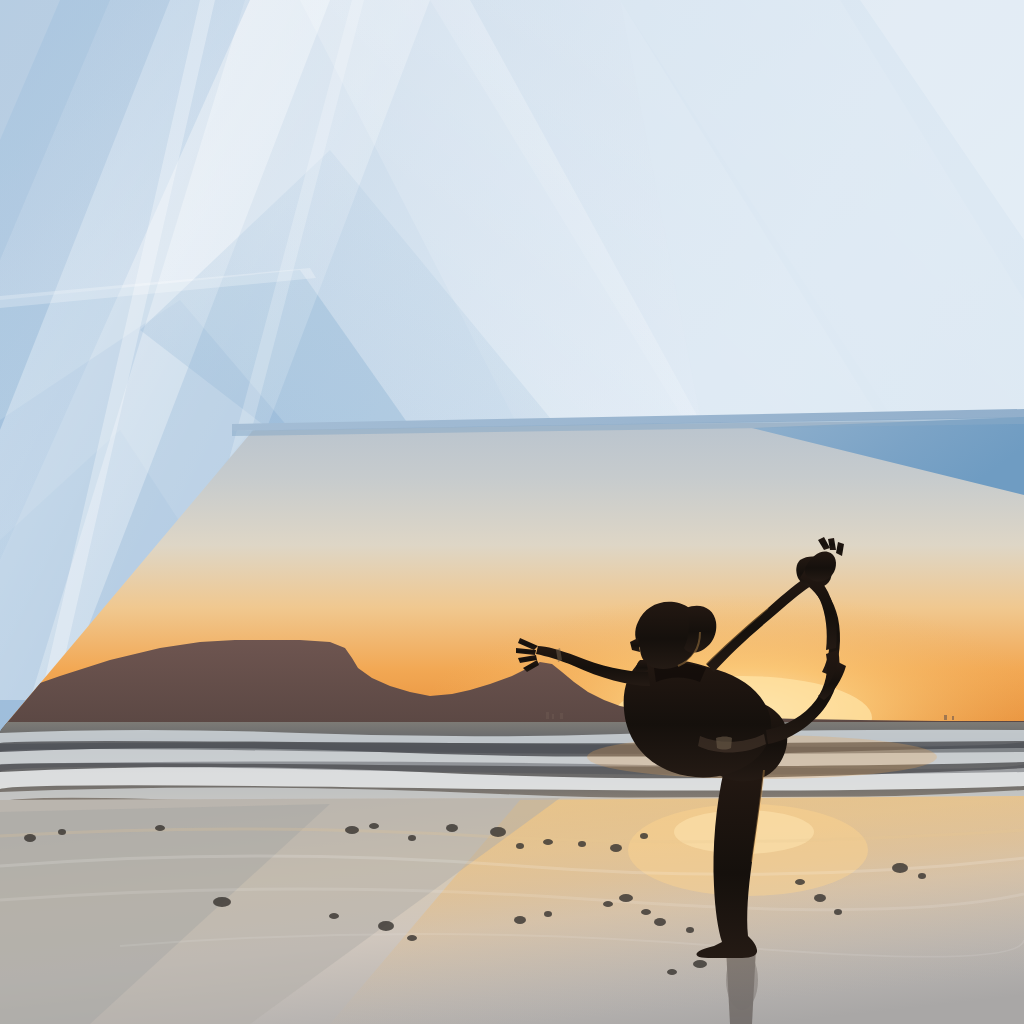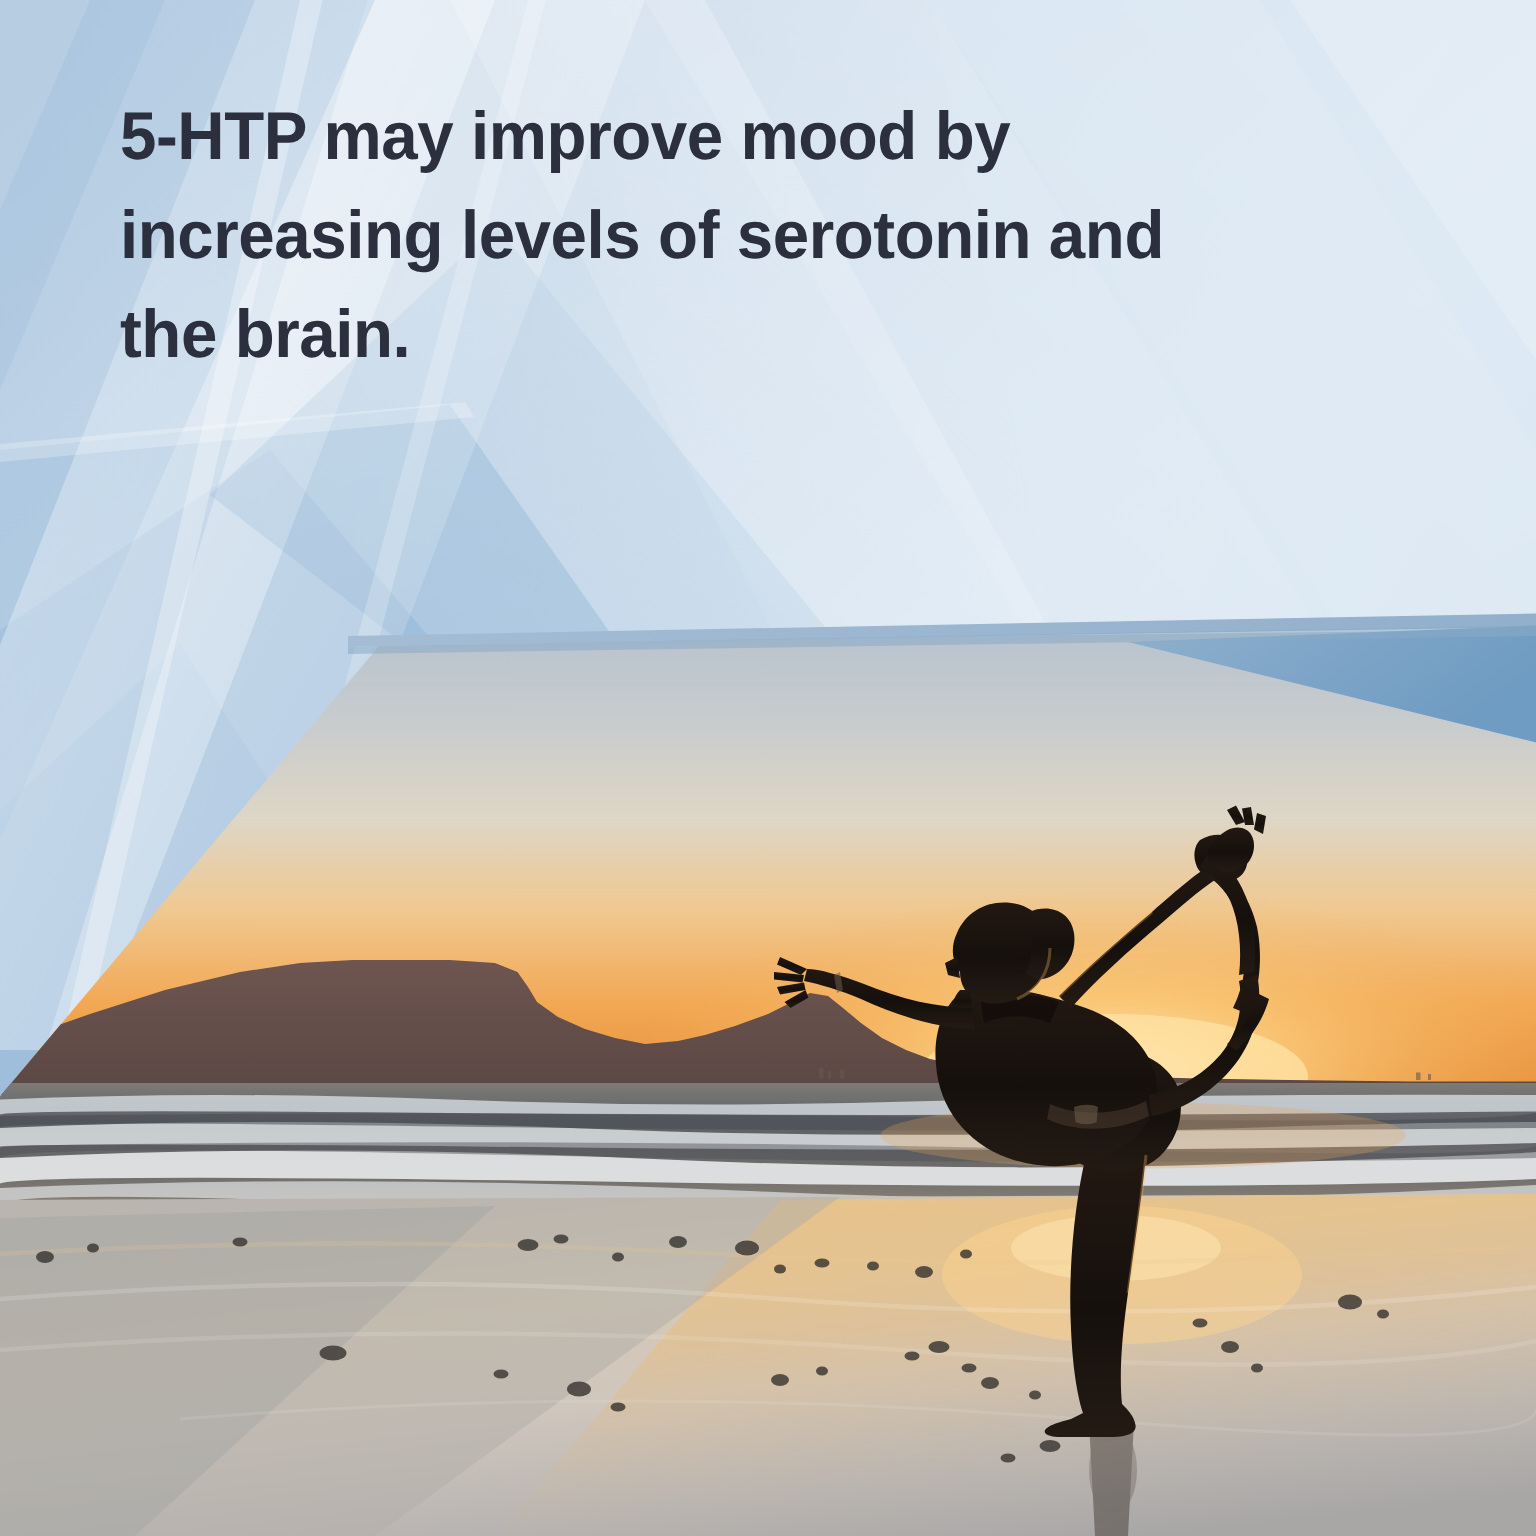--- a/index.html
+++ b/index.html
@@ -388,19 +388,14 @@
       </linearGradient>
     </defs>
 
     <polygon points="232,424 1024,409 1024,418 232,431" fill="url(#wedgeTop)"></polygon>
 
     <polygon points="752,428 1024,417 1024,495" fill="url(#wedgeG)"></polygon>
 
     <polygon points="232,431 1024,417 1024,424 232,436" fill="#89a9c6" opacity="0.55"></polygon>
   </svg>
 
-  <div id="headline">
-    <div class="hl-line">5-HTP may improve mood by</div>
-    <div class="hl-line">increasing levels of serotonin and</div>
-    <div class="hl-line">the brain.</div>
-  </div>
 
 </div>
 
 </body></html>

